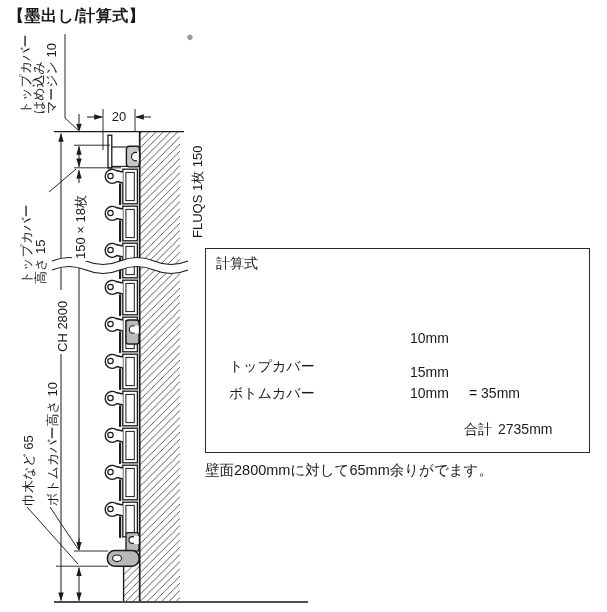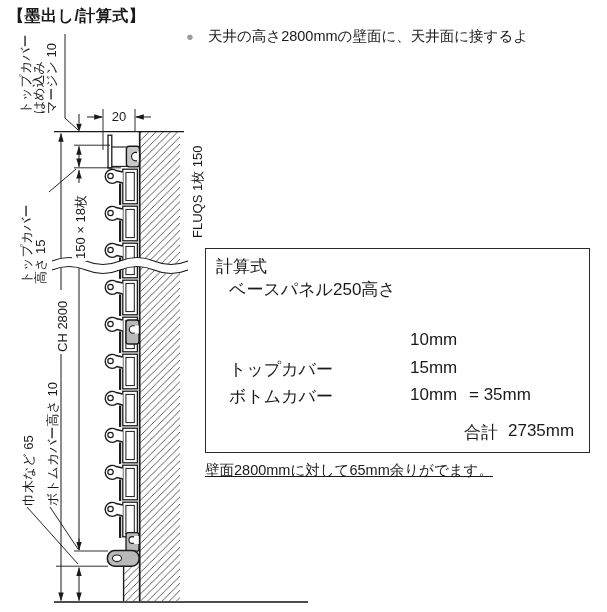--- a/index.html
+++ b/index.html
@@ -4,23 +4,23 @@
 <style>
   html,body{margin:0;padding:0;background:#fff;}
   #page{position:relative;width:607px;height:612px;background:#ffffff;overflow:hidden;
         font-family:"Liberation Sans",sans-serif;color:#1a1a1a;}
   #diagram-svg{position:absolute;left:0;top:0;}
   .abs{position:absolute;}
   #page-title{left:8px;top:6px;font-size:16px;font-weight:bold;letter-spacing:0.5px;}
   #intro{left:186px;top:26px;width:414px;font-size:14.5px;line-height:20px;}
   #intro .bullet{color:#9b9b9b;font-size:13px;margin-right:4px;}
   #intro .l2{padding-left:22px;}
-  #calc-box{left:205px;top:248px;width:383px;height:203px;border:1.6px solid #2a2a2a;font-size:17px;}
+  #calc-box{left:205px;top:248px;width:383px;height:203px;border:1.6px solid #2a2a2a;font-size:14px;}
   #calc-box span{position:absolute;white-space:nowrap;}
-  #footer{left:205px;top:460px;font-size:14.5px;line-height:20.5px;text-decoration:underline;}
+  #footer{left:205px;top:460px;font-size:14.5px;line-height:20.5px;}
   svg text{fill:#1a1a1a;font-family:"Liberation Sans",sans-serif;}
 </style>
 </head>
 <body>
 
 <div id="page">
 
   <svg id="diagram-svg" width="607" height="612" viewBox="0 0 607 612">
     <defs>
       <pattern id="hatch" patternUnits="userSpaceOnUse" width="7.2" height="7.2">
@@ -140,33 +140,31 @@
     <text transform="translate(67,352) rotate(-90)" font-size="13">CH 2800</text>
     <text transform="translate(201.5,238) rotate(-90)" font-size="13">FLUQS 1枚 150</text>
     <text transform="translate(56.5,506) rotate(-90)" font-size="13">ボトムカバー高さ 10</text>
     <text transform="translate(33,506) rotate(-90)" font-size="13">巾木など 65</text>
   </svg>
 
   <div id="page-title" class="abs">【墨出し/計算式】</div>
 
   <div id="intro" class="abs">
     <span class="bullet abs" style="left:0;top:1px">●</span>
-    <div class="l2">天井の高さ2800mmの壁面に、天井面に接するよ</div>
   </div>
 
   <div id="calc-box" class="abs">
     <span style="left:10px;top:6px">計算式</span>
-    <span style="left:23px;top:29px">ベースパネル250高さ</span>
     <span style="left:204px;top:81px">10mm</span>
     <span style="left:23px;top:109px">トップカバー</span>
-    <span style="left:204px;top:109px">15mm</span>
+    <span style="left:204px;top:115px">15mm</span>
     <span style="left:23px;top:136px">ボトムカバー</span>
     <span style="left:204px;top:136px">10mm</span>
     <span style="left:263px;top:136px">= 35mm</span>
     <span style="left:258px;top:172px">合計</span>
-    <span style="left:302px;top:172px">2735mm</span>
+    <span style="left:292px;top:172px">2735mm</span>
   </div>
 
   <div id="footer" class="abs">
     <div>壁面2800mmに対して65mm余りがでます。</div>
   </div>
 
 </div>
 
 </body></html>

